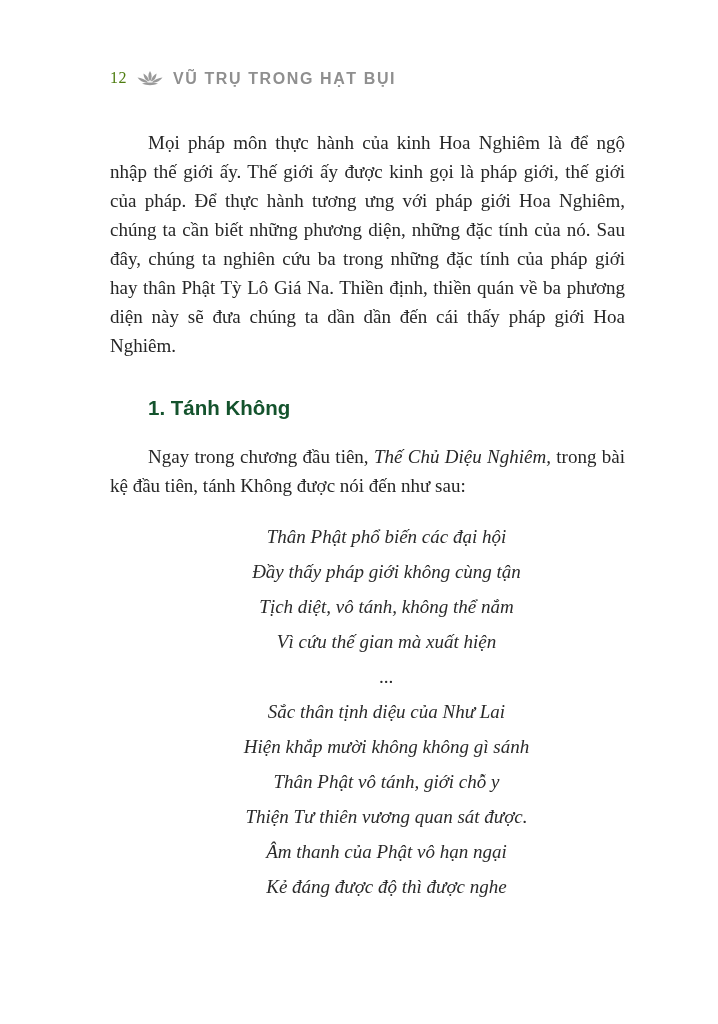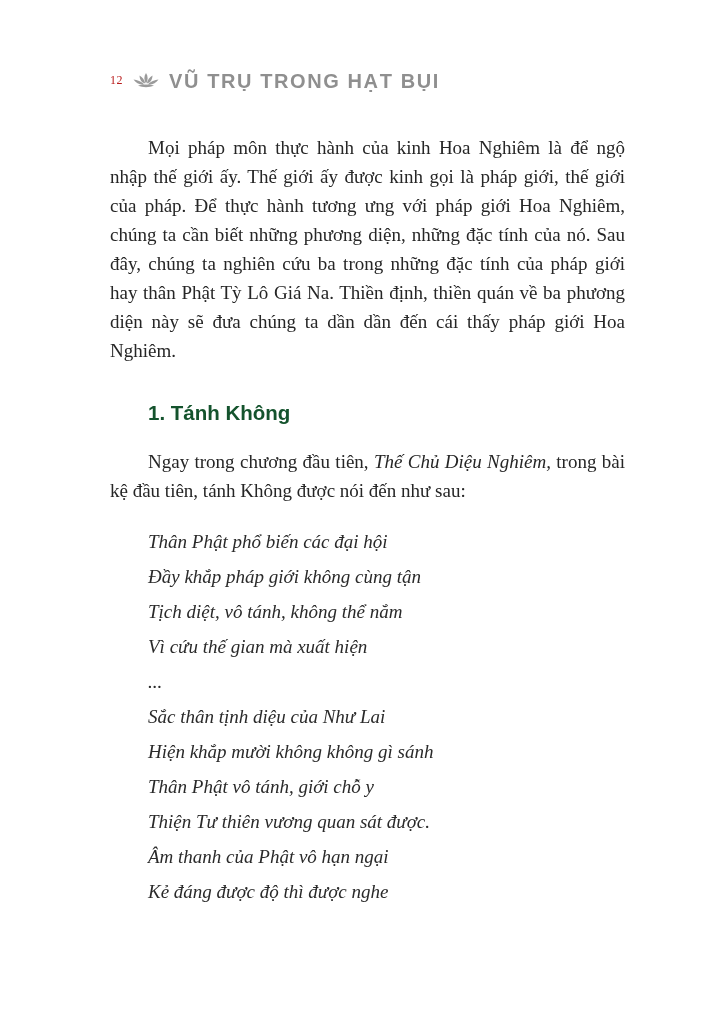--- a/index.html
+++ b/index.html
@@ -21,32 +21,32 @@
     padding: 68px 93px 40px 110px;
   }
   .running-header {
     display: flex;
     align-items: center;
     gap: 8px;
     margin-bottom: 40px;
   }
   .page-number {
     font-family: "Liberation Serif", serif;
-    font-size: 12px;
-    color: #b91c1c;
+    font-size: 16px;
+    color: #4d7c0f;
     letter-spacing: 0.5px;
   }
   .lotus {
     display: inline-flex;
     align-items: flex-end;
     margin: 0 2px;
   }
   .header-title {
     font-family: "Liberation Sans", sans-serif;
-    font-size: 20px;
+    font-size: 16px;
     font-weight: 600;
     letter-spacing: 1.6px;
     color: #8f8f8f;
     text-transform: uppercase;
     padding-top: 2px;
     text-align: center;
   }
   .body-para {
     font-size: 19px;
     line-height: 29px;
@@ -73,20 +73,21 @@
   }
   .verse {
     margin-left: 38px;
   }
   .verse-line {
     font-size: 19px;
     font-style: italic;
     line-height: 22px;
     margin: 0 0 13px 0;
     color: #2a2a2a;
+    text-align: center;
   }
 </style>
 </head>
 <body>
 
 <div class="page">
 
   <div class="running-header">
     <span class="page-number">12</span>
     <span class="lotus">
@@ -105,21 +106,21 @@
   </div>
 
   <p class="body-para">Mọi pháp môn thực hành của kinh Hoa Nghiêm là để ngộ nhập thế giới ấy. Thế giới ấy được kinh gọi là pháp giới, thế giới của pháp. Để thực hành tương ưng với pháp giới Hoa Nghiêm, chúng ta cần biết những phương diện, những đặc tính của nó. Sau đây, chúng ta nghiên cứu ba trong những đặc tính của pháp giới hay thân Phật Tỳ Lô Giá Na. Thiền định, thiền quán về ba phương diện này sẽ đưa chúng ta dần dần đến cái thấy pháp giới Hoa Nghiêm.</p>
 
   <h2 class="section-heading">1. Tánh Không</h2>
 
   <p class="intro-para"><span>Ngay trong chương đầu tiên, </span><span class="book-title">Thế Chủ Diệu Nghiêm,</span><span> trong bài kệ đầu tiên, tánh Không được nói đến như sau:</span></p>
 
   <div class="verse">
     <p class="verse-line">Thân Phật phổ biến các đại hội</p>
-    <p class="verse-line">Đầy khắp pháp giới không cùng tận</p>
+    <p class="verse-line">Đầy thấy pháp giới không cùng tận</p>
     <p class="verse-line">Tịch diệt, vô tánh, không thể nắm</p>
     <p class="verse-line">Vì cứu thế gian mà xuất hiện</p>
     <p class="verse-line">...</p>
     <p class="verse-line">Sắc thân tịnh diệu của Như Lai</p>
     <p class="verse-line">Hiện khắp mười không không gì sánh</p>
     <p class="verse-line">Thân Phật vô tánh, giới chỗ y</p>
     <p class="verse-line">Thiện Tư thiên vương quan sát được.</p>
     <p class="verse-line">Âm thanh của Phật vô hạn ngại</p>
     <p class="verse-line">Kẻ đáng được độ thì được nghe</p>
   </div>

